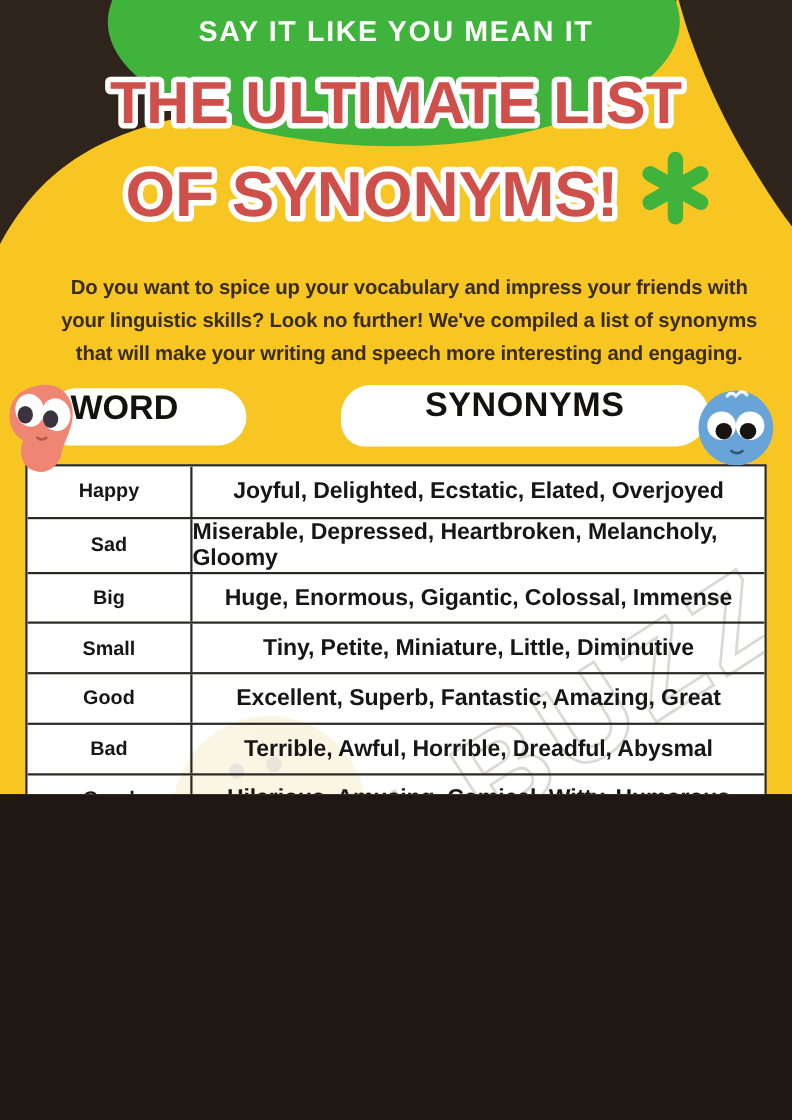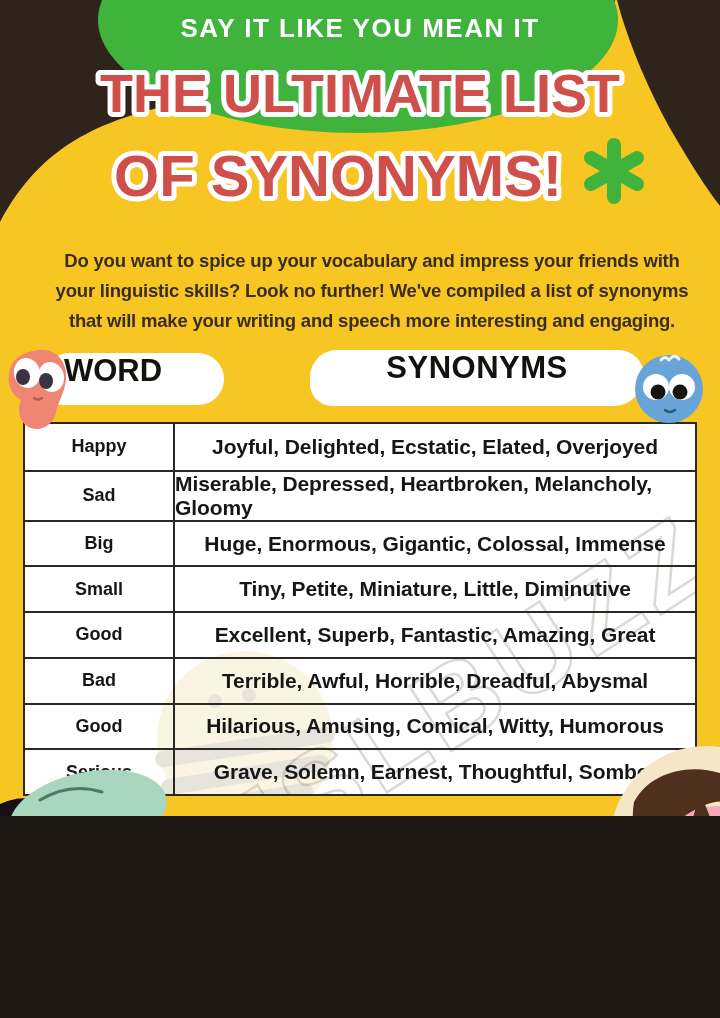--- a/index.html
+++ b/index.html
@@ -1,17 +1,17 @@
 <!DOCTYPE html>
 <html><head>
 <meta charset="utf-8">
 <style>
   html,body{margin:0;padding:0;background:#1e1713;}
   .poster{
-    position:relative;width:720px;height:816px;overflow:hidden;
+    position:relative;width:720px;height:722px;overflow:hidden;
     font-family:"Liberation Sans",sans-serif;background:#2f241c;
   }
   svg{display:block;}
 
   
   .kicker{
     position:absolute;top:13px;left:0;width:720px;text-align:center;
     font-size:26px;font-weight:900;color:#ffffff;letter-spacing:1.5px;z-index:5;
   }
 

